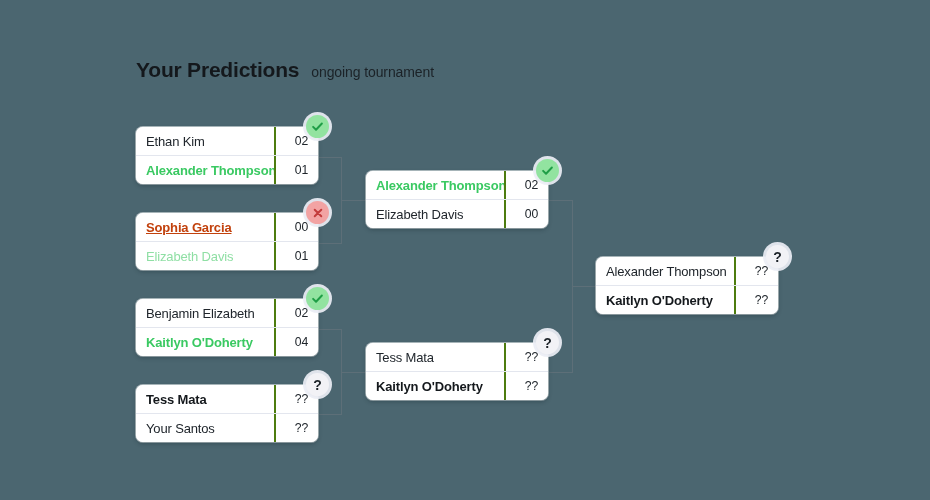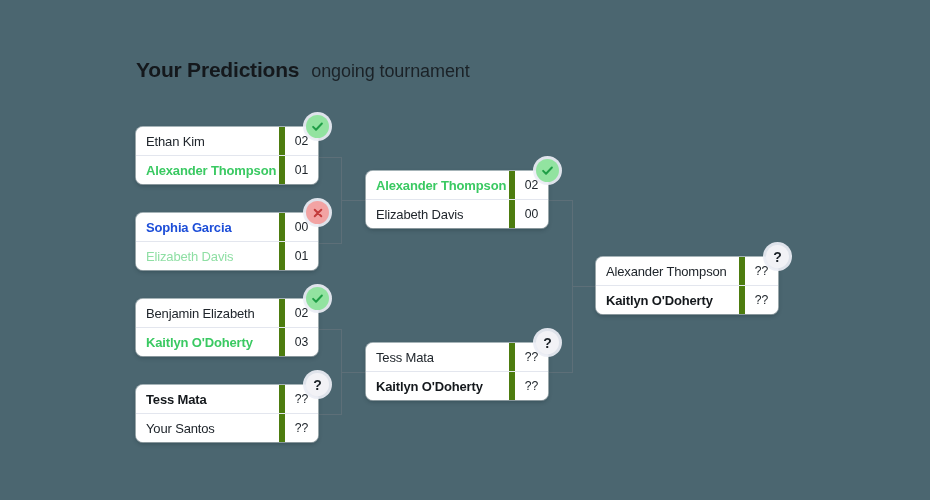--- a/index.html
+++ b/index.html
@@ -10,21 +10,21 @@
     -webkit-font-smoothing:antialiased;
   }
   .stage{position:relative;width:930px;height:500px;}
 
   
   .header{position:absolute;left:136px;top:58px;display:flex;align-items:baseline;gap:12px;}
   .title{
     font-size:21px;font-weight:bold;color:#14181c;letter-spacing:-0.2px;
   }
   .subtitle{
-    font-size:18px;font-weight:normal;color:#1b2227;letter-spacing:-0.1px;
+    font-size:14px;font-weight:normal;color:#1b2227;letter-spacing:-0.1px;
   }
 
   
   .conn{position:absolute;background:#5d6f78;}
   .conn.h{height:1px;}
   .conn.v{width:1px;}
 
   
   .match{
     position:absolute;
@@ -41,26 +41,26 @@
   }
   .row + .row{border-top:1px solid #e3e6ee;}
   .nm{
     flex:1 1 auto;display:flex;align-items:center;
     padding-left:10px;
     font-size:13px;color:#20262c;letter-spacing:-0.15px;
     white-space:nowrap;overflow:hidden;
   }
   .sc{
     flex:0 0 33px;display:flex;align-items:center;justify-content:center;
-    border-left:6px solid #4d7c0f;
-    font-size:12.2px;color:#20262c;
+    border-left:2px solid #4d7c0f;
+    font-size:12.2px;color:#20262c;padding-left:9px;
   }
   
   .nm.win{color:#3ac962;font-weight:bold;}
-  .nm.lost{color:#1d4ed8;font-weight:bold;}
+  .nm.lost{color:#c2410c;font-weight:bold;text-decoration:underline;}
   .nm.faded-win{color:#8fdfa4;font-weight:normal;}
   .nm.pick{color:#14181c;font-weight:bold;}
   .nm.plain{color:#20262c;font-weight:normal;}
 
   
   .badge{
     position:absolute;right:-11px;top:-12px;
     width:23px;height:23px;border-radius:50%;
     display:flex;align-items:center;justify-content:center;
     box-shadow:0 0 0 3px rgba(236,238,245,0.92), 0 1px 2px rgba(0,0,0,0.25);
@@ -137,21 +137,21 @@
   </div>
 
   <div class="match" style="left:136px;top:299px;">
     <div class="inner">
       <div class="row">
         <div class="nm plain">Benjamin Elizabeth</div>
         <div class="sc">02</div>
       </div>
       <div class="row">
         <div class="nm win">Kaitlyn O'Doherty</div>
-        <div class="sc">03</div>
+        <div class="sc">04</div>
       </div>
     </div>
     <div class="badge ok">
       <svg width="13" height="13" viewBox="0 0 16 16">
           <path d="M2.6 8.4 L6.2 12 L13.4 4.3" fill="none" stroke="#1f9e46" stroke-width="2.4" stroke-linecap="round" stroke-linejoin="round"></path>
         </svg>
     </div>
   </div>
 
   <div class="match" style="left:136px;top:385px;">

